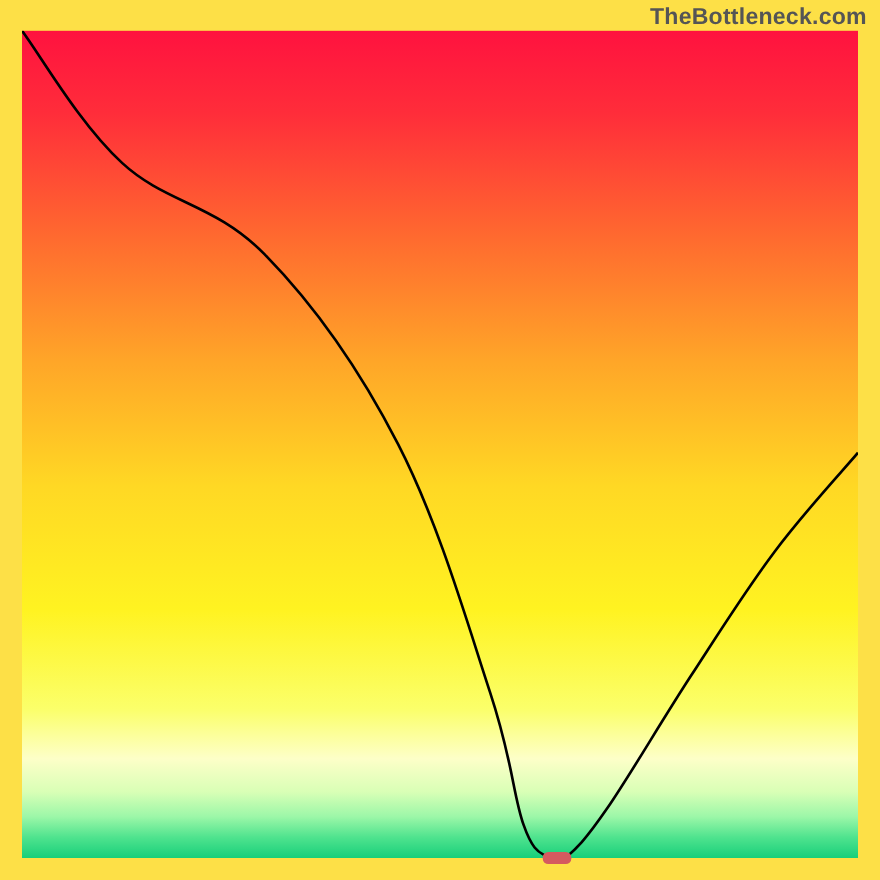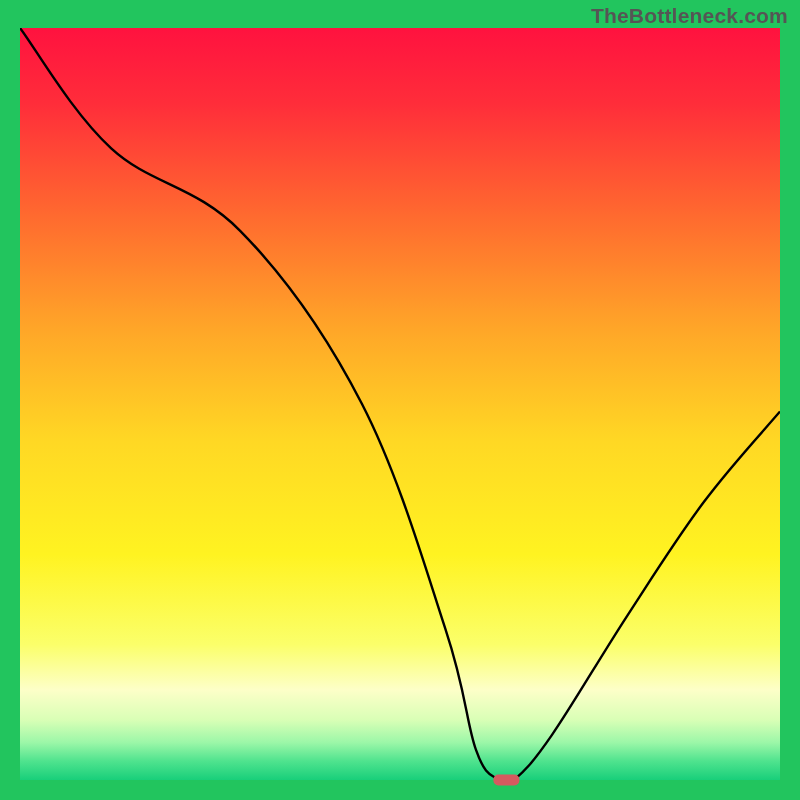--- a/index.html
+++ b/index.html
@@ -8,21 +8,21 @@
     width: 800px;
     height: 800px;
     background: #000;
     overflow: hidden;
     font-family: Arial, Helvetica, sans-serif;
   }
   .stage {
     position: relative;
     width: 800px;
     height: 800px;
-    background: #22c55e;
+    background: #fde047;
     text-align: right;
   }
   .watermark {
     position: absolute;
     top: 4px;
     right: 12px;
     color: #555;
     font-size: 21px;
     font-weight: 600;
     letter-spacing: 0.2px;

